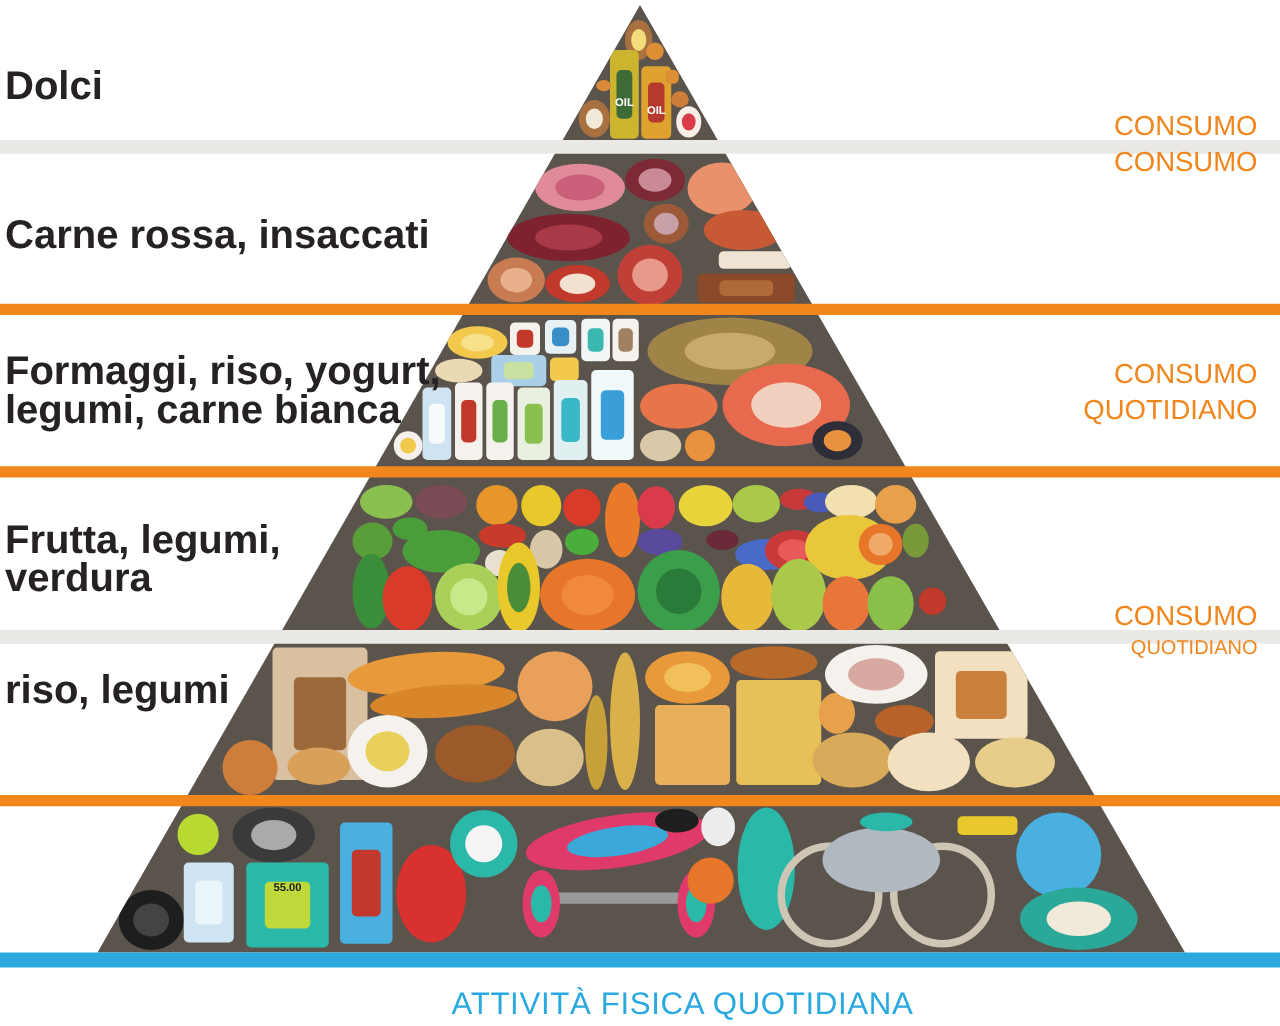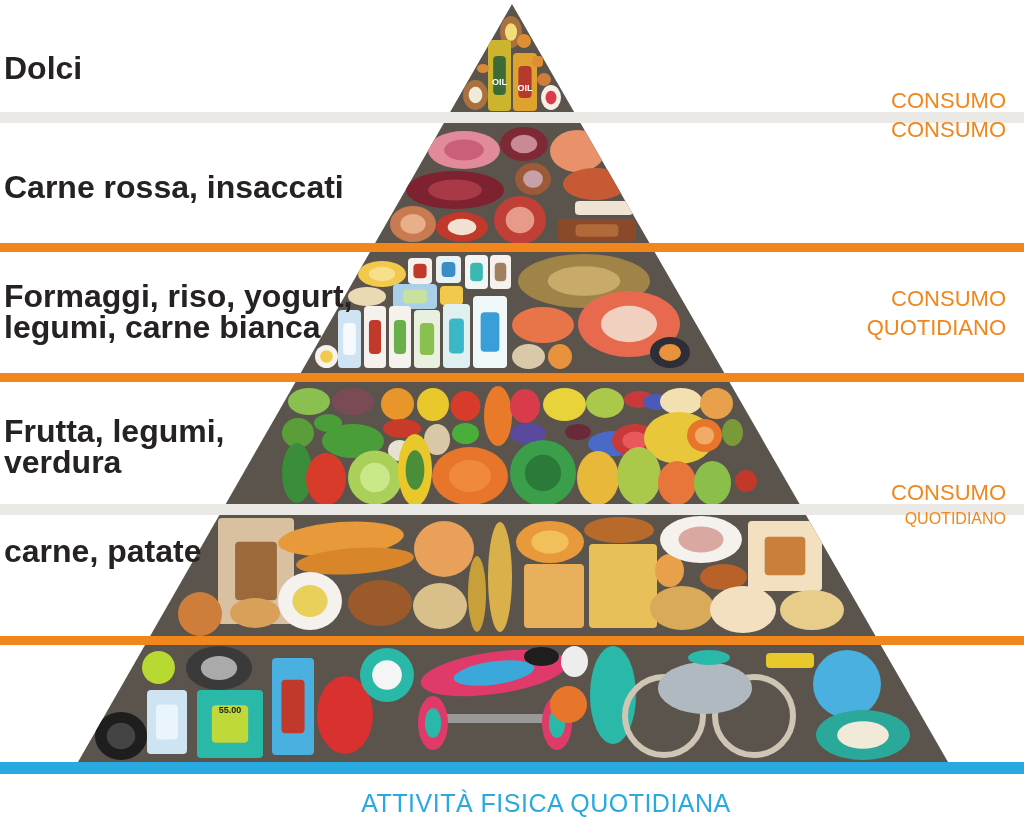--- a/index.html
+++ b/index.html
@@ -484,21 +484,21 @@
   </div>
   <div class="llabel" style="top:281px">
     <div>Formaggi, riso, yogurt,</div>
     <div>legumi, carne bianca</div>
   </div>
   <div class="llabel" style="top:416px">
     <div>Frutta, legumi,</div>
     <div>verdura</div>
   </div>
   <div class="llabel" style="top:536px">
-    <div>carne, patate</div>
+    <div>riso, legumi</div>
   </div>
 
   <div class="rlabel" style="top:86px">
     <div>CONSUMO</div>
     <div>CONSUMO</div>
   </div>
   <div class="rlabel" style="top:284px">
     <div>CONSUMO</div>
     <div>QUOTIDIANO</div>
   </div>

